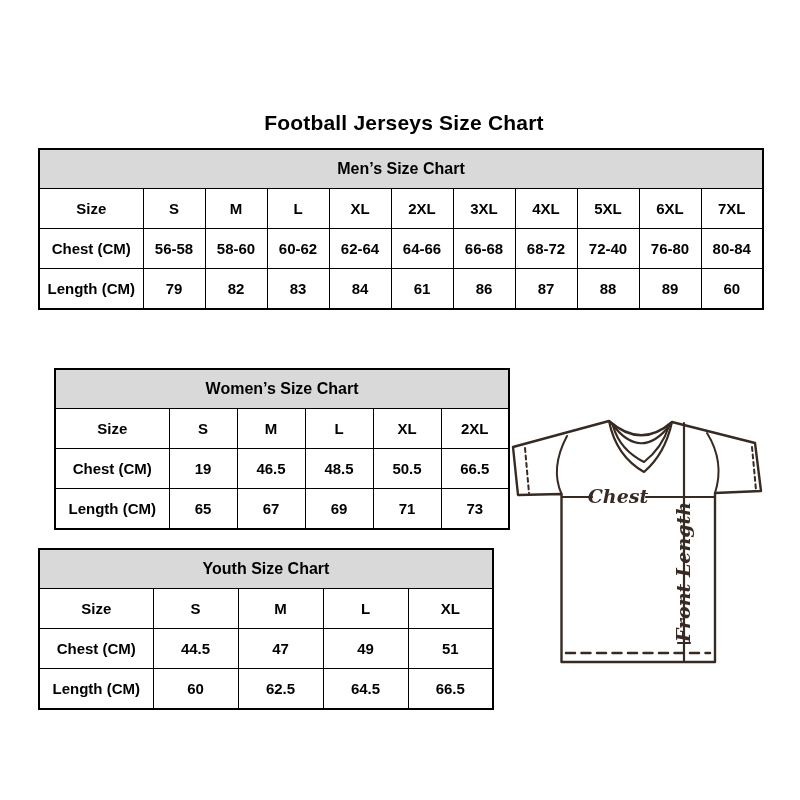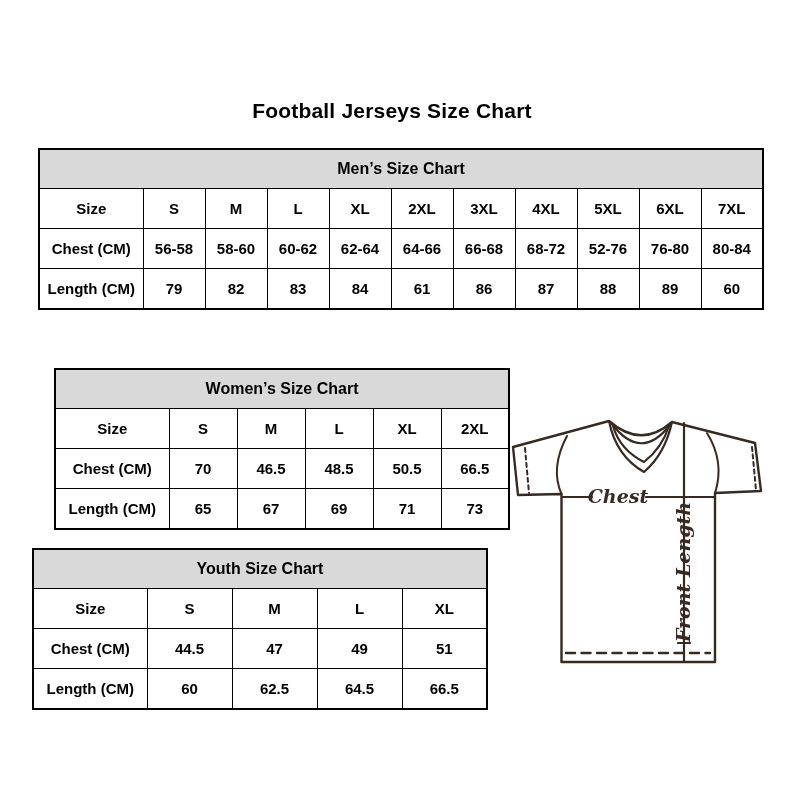--- a/index.html
+++ b/index.html
@@ -3,41 +3,41 @@
 <meta charset="utf-8">
 <style>
   html, body { margin:0; padding:0; background:#ffffff; }
   body {
     width:800px; height:800px; position:relative; overflow:hidden;
     font-family:"Liberation Sans", sans-serif; color:#000;
   }
   .page { position:absolute; left:0; top:0; width:800px; height:800px; background:#fff; }
 
   .title {
-    position:absolute; left:0; top:99px; width:784px; margin:0;
+    position:absolute; left:0; top:99px; width:784px; margin:12px;
     text-align:center; font-size:21px; font-weight:bold; color:#000;
     letter-spacing:0.2px;
   }
 
   table.size-table {
     position:absolute; border-collapse:collapse; table-layout:fixed;
     background:#fff; border:2px solid #000;
   }
   table.size-table th, table.size-table td {
     border:1px solid #000; padding:0; text-align:center; vertical-align:middle;
     font-weight:bold; color:#000; overflow:hidden; white-space:nowrap;
   }
   table.size-table th.tbl-header {
     height:38px; background:#d9d9d9; font-size:16px;
   }
   table.size-table td { height:39px; font-size:15px; }
 
   #mens-table   { left:38px; top:148px; width:724px;padding-left:15px; }
   #womens-table { left:54px; top:368px; width:454px; }
-  #youth-table  { left:32px; top:548px; width:454px;padding-left:12px; }
+  #youth-table  { left:38px; top:548px; width:454px;padding-left:12px; }
 
   #jersey-svg { position:absolute; left:500px; top:400px; width:290px; height:290px; }
   #jersey-svg text {
     font-family:"DejaVu Serif", serif; font-style:italic; font-weight:bold;
     font-size:19px; fill:#372a22;
   }
 </style>
 </head>
 <body>
 
@@ -78,21 +78,21 @@
         </tr>
         <tr>
           <td>Chest (CM)</td>
           <td>56-58</td>
           <td>58-60</td>
           <td>60-62</td>
           <td>62-64</td>
           <td>64-66</td>
           <td>66-68</td>
           <td>68-72</td>
-          <td>52-76</td>
+          <td>72-40</td>
           <td>76-80</td>
           <td>80-84</td>
         </tr>
         <tr>
           <td>Length (CM)</td>
           <td>79</td>
           <td>82</td>
           <td>83</td>
           <td>84</td>
           <td>61</td>
@@ -121,21 +121,21 @@
         <tr>
           <td>Size</td>
           <td>S</td>
           <td>M</td>
           <td>L</td>
           <td>XL</td>
           <td>2XL</td>
         </tr>
         <tr>
           <td>Chest (CM)</td>
-          <td>70</td>
+          <td>19</td>
           <td>46.5</td>
           <td>48.5</td>
           <td>50.5</td>
           <td>66.5</td>
         </tr>
         <tr>
           <td>Length (CM)</td>
           <td>65</td>
           <td>67</td>
           <td>69</td>

